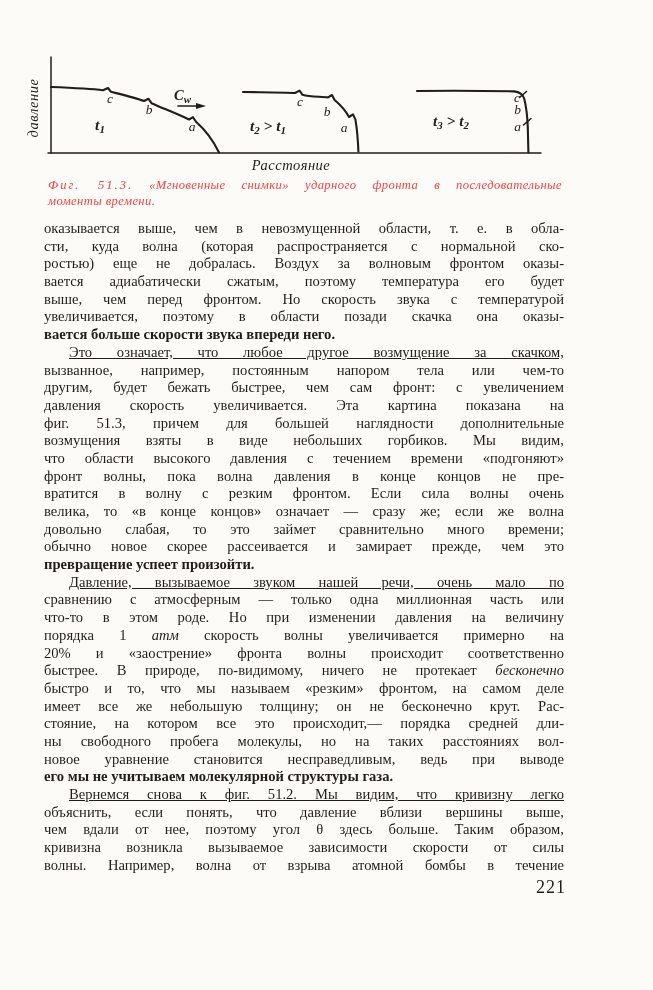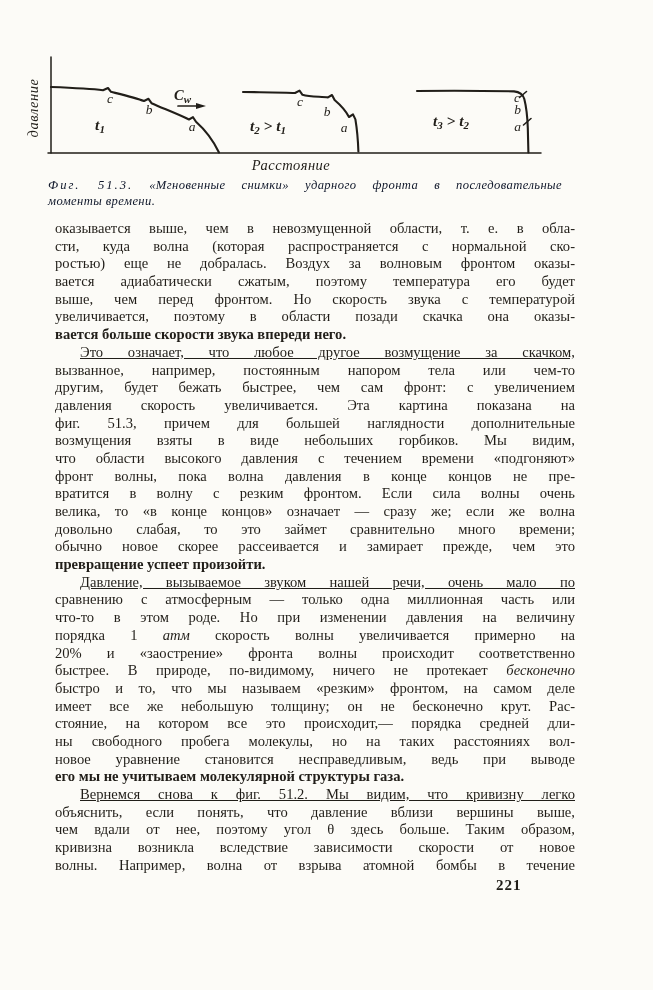--- a/index.html
+++ b/index.html
@@ -22,35 +22,35 @@
   .fig-svg text{fill:#211e19;font-family:"Liberation Serif","DejaVu Serif",serif;font-style:italic;}
   .ax-label{font-size:14.5px;letter-spacing:0.5px;}
   .pt-label{font-size:13.5px;}
   .t-label{font-size:15.5px;font-weight:bold;}
   .cw-label{font-size:14.5px;font-weight:bold;}
   .sub{font-size:11px;}
   
   .caption{
     position:absolute;left:48px;top:178px;width:514px;
     font-style:italic;font-size:12.6px;line-height:15.5px;
-    letter-spacing:0.4px;color:#0f172a;
+    letter-spacing:0.4px;color:#ef4444;
   }
   .cap-line1{text-align:justify;text-align-last:justify;}
   .cap-label{letter-spacing:2px;}
   
   .body-text{
-    position:absolute;left:55px;top:220px;width:520px;
+    position:absolute;left:44px;top:220px;width:520px;
     font-size:14.6px;line-height:17.7px;
   }
   .line{text-align:justify;text-align-last:justify;height:17.7px;overflow:visible;}
   .line.last{text-align-last:left;font-weight:bold;}
   .line.indent{text-indent:25px;text-decoration:underline;}
   .page-number{
-    position:absolute;left:496px;top:877px;
-    font-size:15px;font-weight:bold;letter-spacing:1px;
+    position:absolute;left:536px;top:877px;
+    font-size:18px;font-weight:normal;letter-spacing:1px;
   }
 </style>
 </head>
 <body>
 
 <div class="page">
 
   <svg class="fig-svg" width="653" height="176" viewBox="0 0 653 176">
 
     <path class="axis" d="M51,57 V153"></path>
@@ -116,18 +116,18 @@
       <div class="line">быстрее. В природе, по-видимому, ничего не протекает <i>бесконечно</i></div>
       <div class="line">быстро и то, что мы называем «резким» фронтом, на самом деле</div>
       <div class="line">имеет все же небольшую толщину; он не бесконечно крут. Рас-</div>
       <div class="line">стояние, на котором все это происходит,— порядка средней дли-</div>
       <div class="line">ны свободного пробега молекулы, но на таких расстояниях вол-</div>
       <div class="line">новое уравнение становится несправедливым, ведь при выводе</div>
       <div class="line last">его мы не учитываем молекулярной структуры газа.</div>
       <div class="line indent">Вернемся снова к фиг. 51.2. Мы видим, что кривизну легко</div>
       <div class="line">объяснить, если понять, что давление вблизи вершины выше,</div>
       <div class="line">чем вдали от нее, поэтому угол θ здесь больше. Таким образом,</div>
-      <div class="line">кривизна возникла вследствие зависимости скорости от новое</div>
+      <div class="line">кривизна возникла вызываемое зависимости скорости от силы</div>
       <div class="line">волны. Например, волна от взрыва атомной бомбы в течение</div>
     </div>
 
   <div class="page-number">221</div>
 </div>
 
 </body></html>

